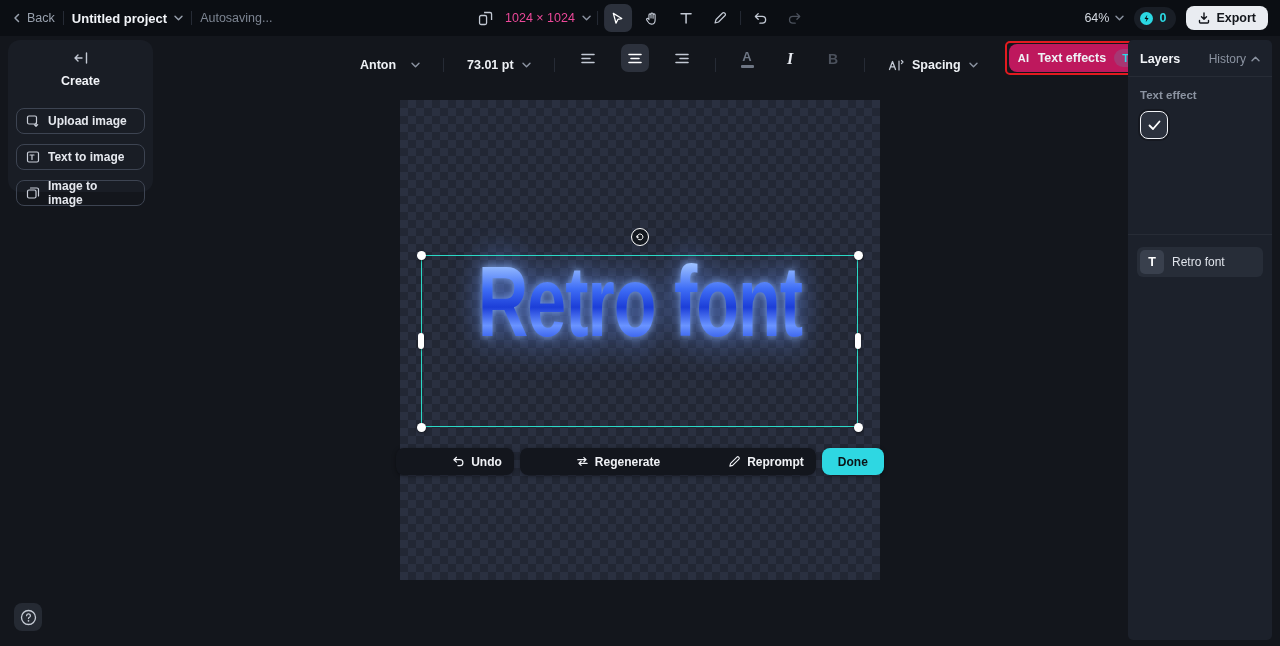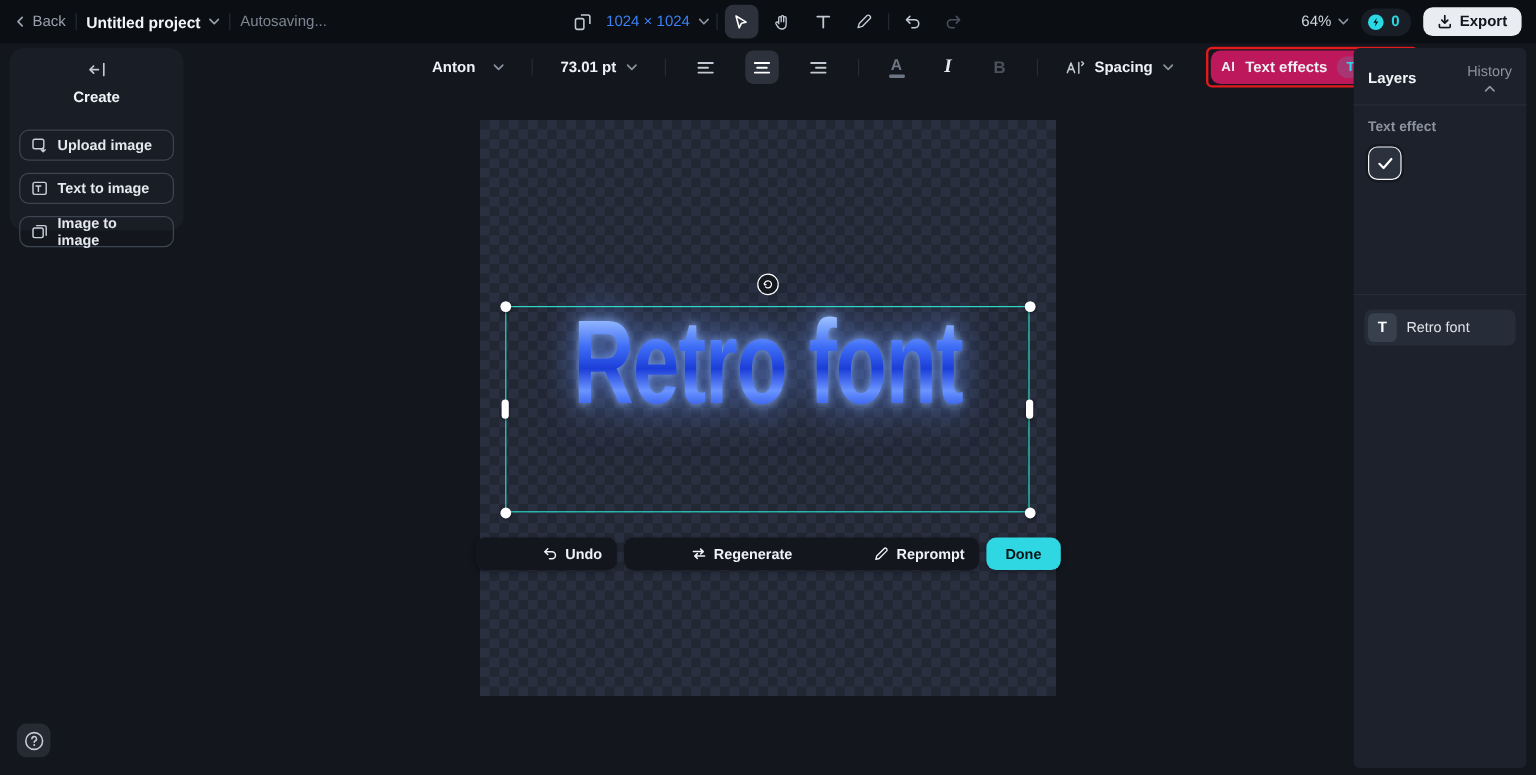--- a/index.html
+++ b/index.html
@@ -17,33 +17,33 @@
     position:absolute; left:0; top:0; width:1280px; height:36px;
     background:#0b0e13; display:flex; align-items:center; z-index:30;
   }
   .topbar-left { position:absolute; left:12px; top:0; height:36px; display:flex; align-items:center; gap:8px; }
   .back-btn { display:flex; align-items:center; gap:5px; color:#99a1ae; font-size:12.5px; cursor:pointer; }
   .proj-title { display:flex; align-items:center; gap:7px; color:#f2f4f8; font-size:13px; font-weight:700; cursor:pointer; }
   .autosave { color:#7d8592; font-size:12.5px; }
   .vdiv { width:1px; height:14px; background:#262b35; }
 
   .topbar-center { position:absolute; left:50%; top:0; transform:translateX(-50%); height:36px; display:flex; align-items:center; gap:6px; }
-  .dim-group { display:flex; gap:7px; color:#3b82f6; font-size:12.5px; cursor:pointer; }
+  .dim-group { display:flex; gap:7px; color:#ec4899; font-size:12.5px; cursor:pointer; }
   .toolbtn { width:28px; height:28px; border-radius:7px; display:flex; align-items:center; justify-content:center; color:#c3c9d4; cursor:pointer; }
   .toolbtn.active { background:#2c313c; color:#fff; }
   .toolbtn.disabled { color:#4b515c; }
 
   .topbar-right { position:absolute; right:12px; top:0; height:36px; display:flex; align-items:center; gap:10px; }
   .zoom-ctrl { display:flex; align-items:center; gap:6px; color:#d3d8e0; font-size:12.5px; cursor:pointer; }
   .credits-pill { display:flex; align-items:center; gap:5px; background:#191e26; border-radius:999px; padding:4px 10px 4px 5px; cursor:pointer; }
   .credits-pill .num { color:#2bd9e4; font-size:12.5px; font-weight:700; }
   .export-btn { display:flex; align-items:center; gap:6px; background:#e9ecf1; color:#13161c; font-size:12.5px; font-weight:700; border-radius:8px; padding:5px 12px; cursor:pointer; }
 
   
-  .texttoolbar { position:absolute; left:356px; top:40px; height:32px; display:flex; align-items:center; gap:19px; z-index:20; }
+  .texttoolbar { position:absolute; left:356px; top:40px; height:32px; display:flex; align-items:flex-end; gap:19px; z-index:20; }
   .tt-drop { display:flex; align-items:center; gap:8px; color:#eef1f5; font-size:12.5px; font-weight:600; cursor:pointer; padding:0 4px; }
   .align-btn { width:28px; height:28px; border-radius:7px; display:flex; align-items:center; justify-content:center; color:#c3c9d4; cursor:pointer; }
   .align-btn.active { background:#2c313c; color:#fff; }
   .style-btn { width:24px; height:26px; display:flex; align-items:center; justify-content:center; cursor:pointer; }
   .color-a { color:#6e7684; font-weight:700; font-size:13px; line-height:1; text-align:center; }
   .color-a .bar { display:block; width:13px; height:3px; background:#6e7684; margin-top:2px; border-radius:1px; }
   .italic-i { color:#e7eaf0; font-style:italic; font-family:"Liberation Serif","DejaVu Serif",serif; font-size:16px; font-weight:700; }
   .bold-b { color:#4b515c; font-weight:800; font-size:14px; }
   .fx-wrap { position:relative; margin-left:8px; }
   .fx-btn { display:flex; align-items:center; gap:8px; background:#be185d; border-radius:8px; height:28px; padding:0 8px 0 9px; cursor:pointer; }
@@ -57,21 +57,21 @@
   .lp-header { display:flex; align-items:center; gap:10px; padding:2px 6px 10px 6px; color:#f2f4f8; font-size:12.5px; font-weight:700;flex-direction:column; }
   .lp-collapse { color:#c3c9d4; cursor:pointer; }
   .lp-btn { display:flex; align-items:center; gap:8px; border:1px solid #3d4452; border-radius:8px; height:26px; padding:0 9px; margin-top:10px; color:#e5e8ee; font-size:12px; font-weight:600; cursor:pointer; background:transparent; width:100%; }
   .lp-btn:first-of-type { margin-top:4px; }
   .lp-btn .icon { color:#c9ced8; }
 
   
   .right-panel { position:absolute; left:1128px; top:40px; width:144px; height:600px; background:#1c212b; border-radius:5px; z-index:25; }
   .rp-header { display:flex; align-items:center; justify-content:space-between; padding:12px 12px 10px 12px; border-bottom:1px solid #272c36; }
   .rp-title { color:#f2f4f8; font-size:12.5px; font-weight:700; }
-  .rp-history { display:flex; align-items:center; gap:5px; color:#8b93a1; font-size:12px; cursor:pointer;flex-direction:column; }
+  .rp-history { display:flex; align-items:center; gap:5px; color:#8b93a1; font-size:12px; cursor:pointer; }
   .rp-section-label { color:#8b93a1; font-size:11.5px; font-weight:600; padding:12px 12px 10px 12px; }
   .fx-tile { margin-left:12px; width:28px; height:28px; border-radius:8px; background:#2b313d; border:1.5px solid #f2f4f8; display:flex; align-items:center; justify-content:center; color:#fff; cursor:pointer; box-shadow:0 0 0 2px rgba(0,0,0,.25); }
   .rp-divider { height:1px; background:#272c36; margin-top:95px; }
   .layer-item { margin:12px 9px 0 9px; height:30px; background:#272d38; border-radius:6px; display:flex; align-items:center; gap:8px; padding:0 3px; cursor:pointer; }
   .layer-thumb { width:24px; height:24px; background:#39404d; border-radius:5px; display:flex; align-items:center; justify-content:center; color:#fff; font-size:12.5px; font-weight:700; }
   .layer-name { color:#dfe3ea; font-size:12px; }
 
   
   .canvas {
     position:absolute; left:400px; top:100px; width:480px; height:480px;

